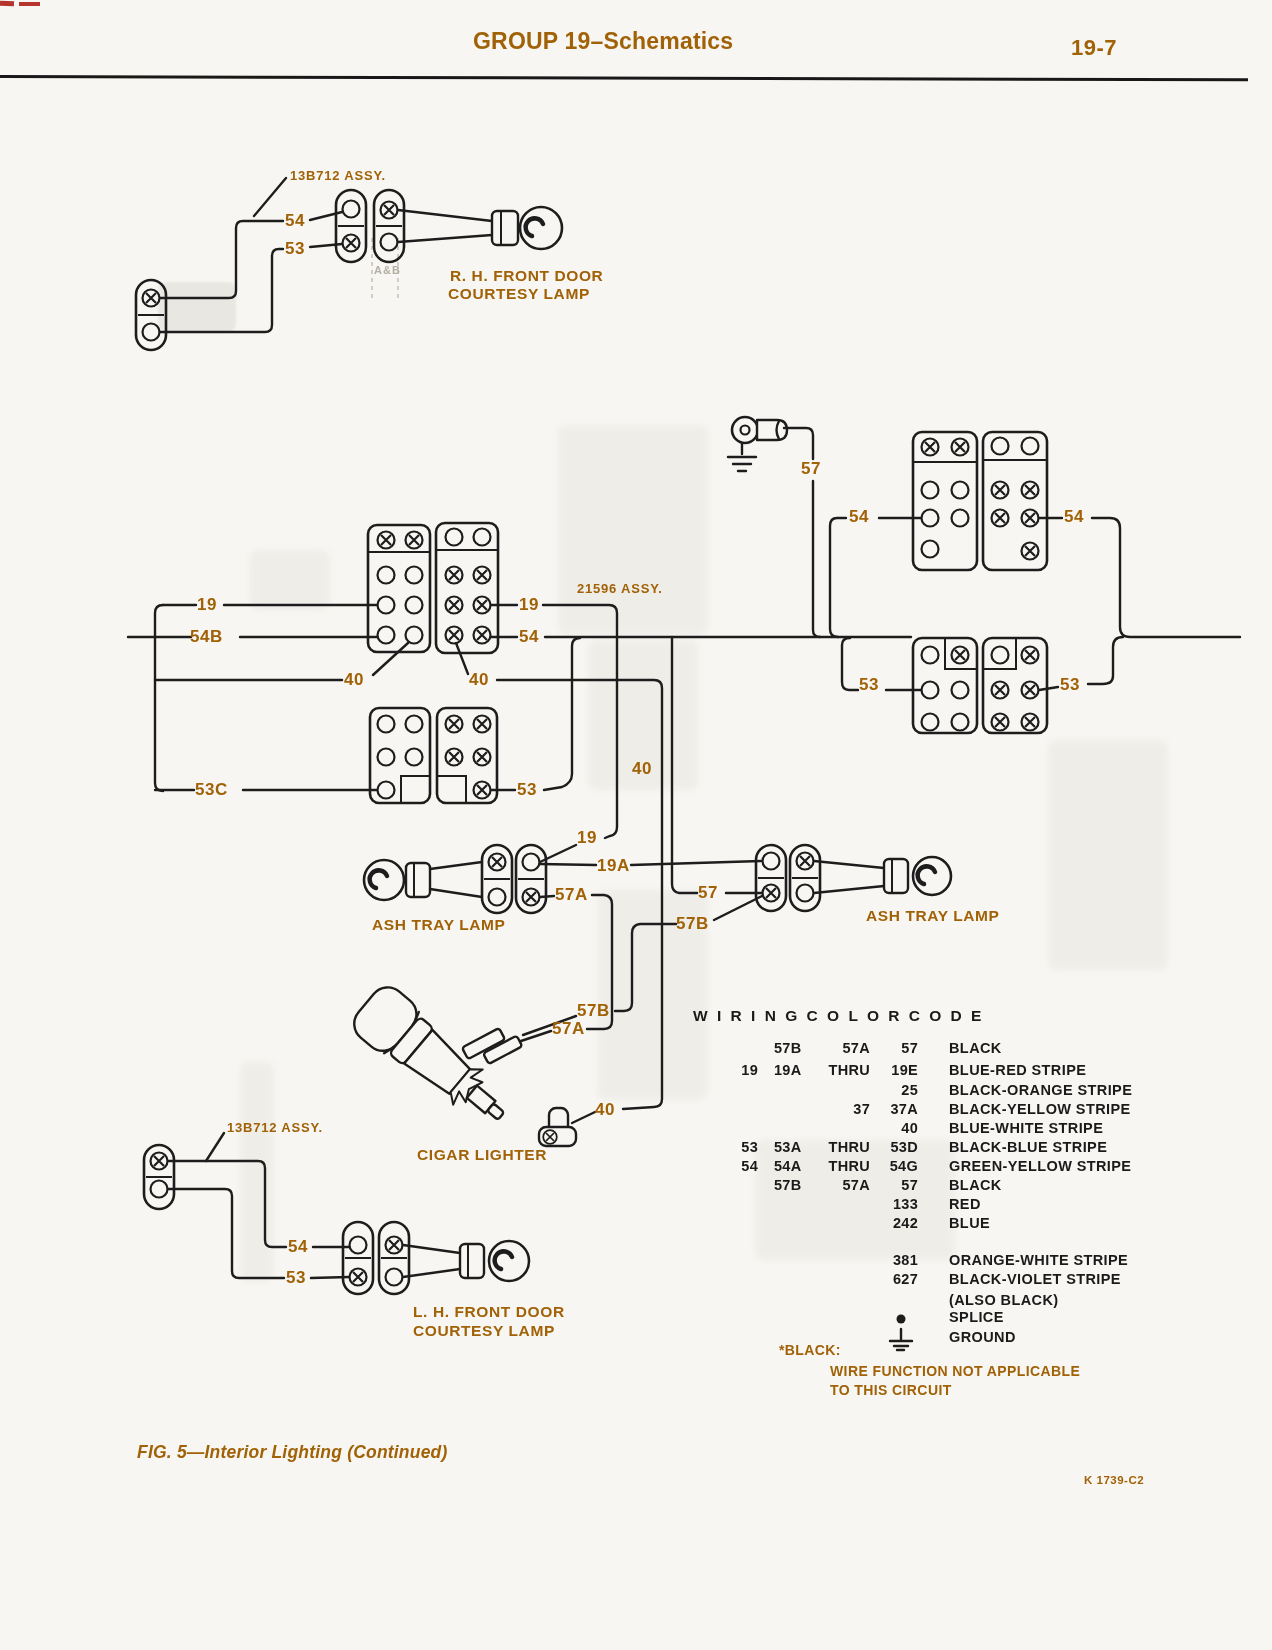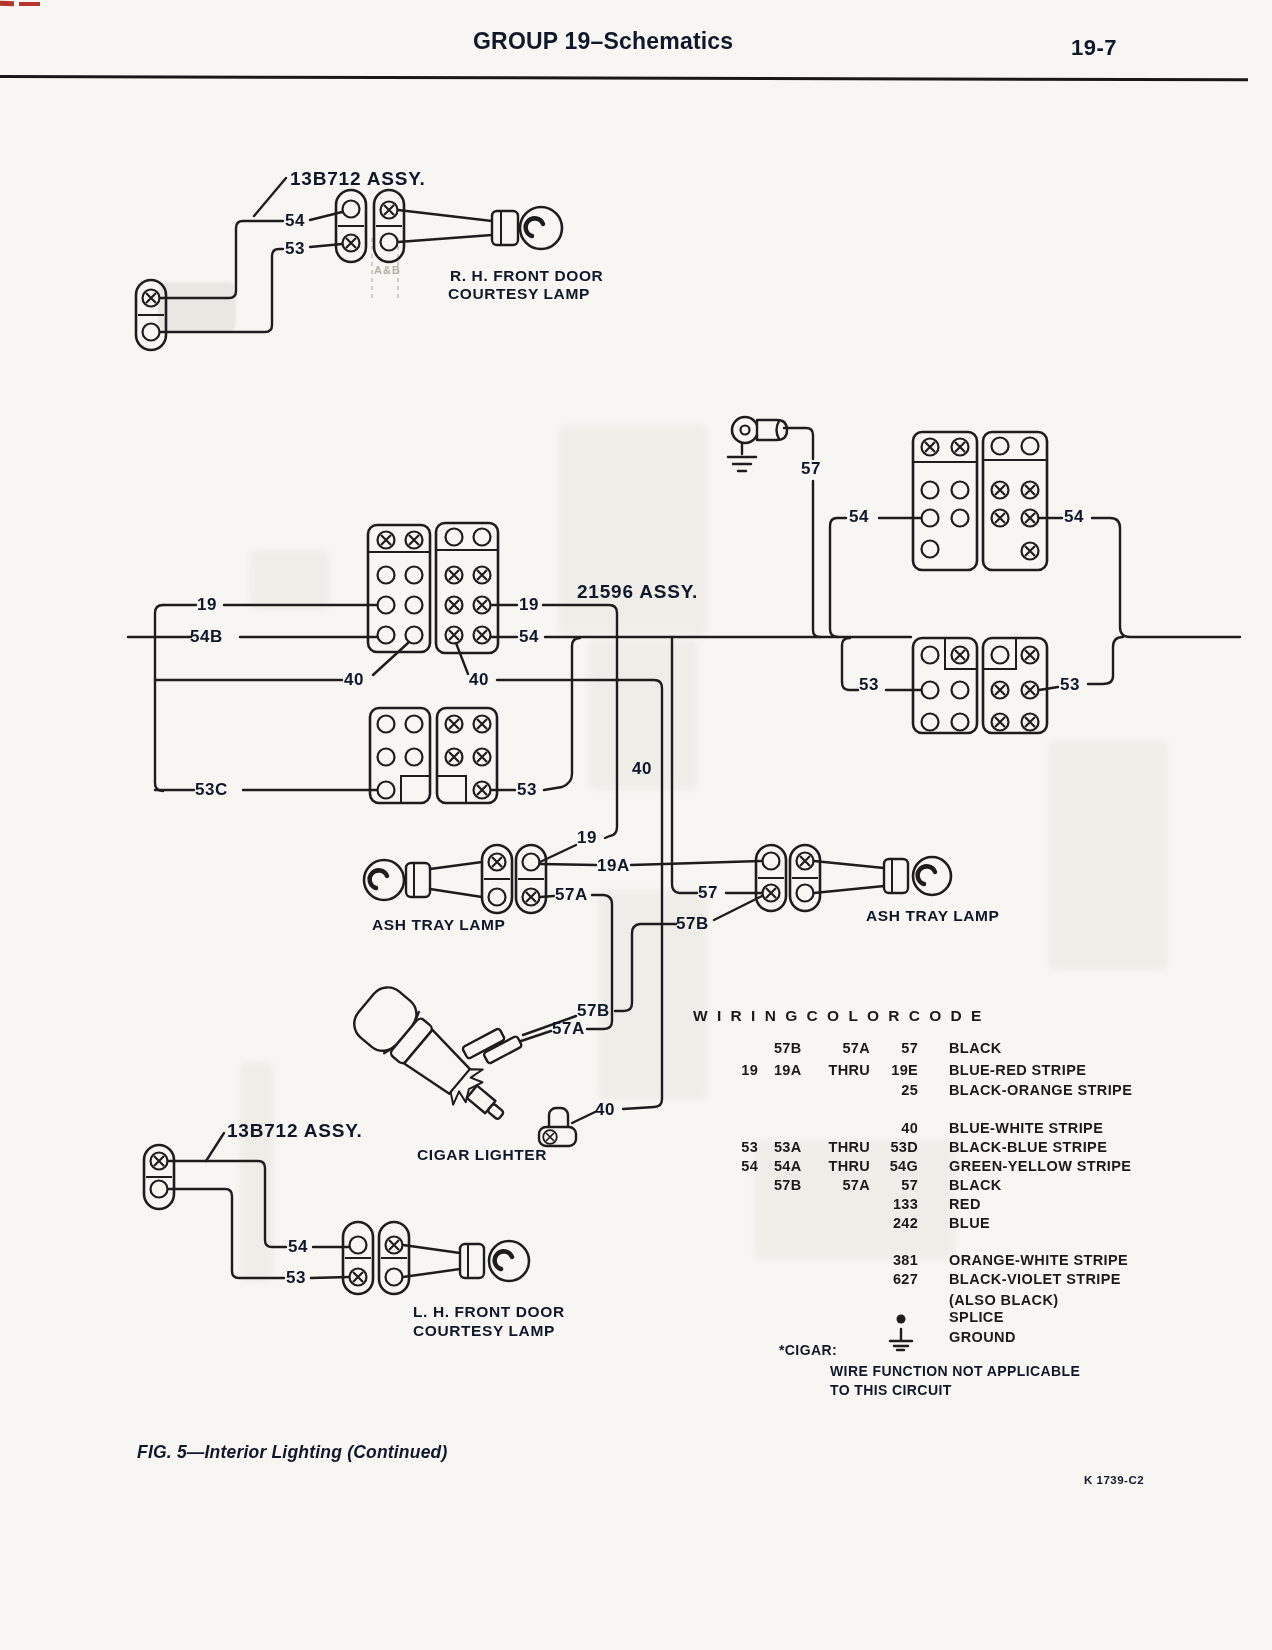--- a/index.html
+++ b/index.html
@@ -1,20 +1,20 @@
 <!DOCTYPE html>
 <html><head>
 <meta charset="utf-8">
 <style>
   html,body{margin:0;padding:0;}
   body{width:1272px;height:1650px;position:relative;background:#f7f6f2;overflow:hidden;
        font-family:"Liberation Sans",sans-serif;color:#1a1a1a;}
   .page{position:absolute;inset:0;}
-  .lbl{position:absolute;font-weight:bold;font-size:17px;line-height:1;letter-spacing:.5px;white-space:nowrap;color:#0f172a;}
-  .asm{font-size:19px;letter-spacing:.8px;text-align:right;}
+  .lbl{position:absolute;font-weight:bold;font-size:17px;line-height:1;letter-spacing:.5px;white-space:nowrap;color:#a16207;}
+  .asm{font-size:13px;letter-spacing:.8px;text-align:right;}
   .cap{font-size:15.5px;letter-spacing:.6px;}
   .hdr{font-size:23px;letter-spacing:.2px;}
   .pgnum{font-size:22px;}
   .rule{position:absolute;left:0;top:75px;width:1248px;height:3px;background:#181818;transform:rotate(.15deg);transform-origin:left center;}
   .fig{font-size:17.5px;font-style:italic;letter-spacing:.2px;}
   .plate{font-size:11.5px;padding-left:40px;}
   .cc-title{position:absolute;font-weight:bold;font-size:15.5px;letter-spacing:2.5px;white-space:nowrap;}
   .cc-row{position:absolute;left:0;top:0;width:100%;height:17px;font-weight:bold;font-size:14.5px;line-height:1;}
   .cc-cell{position:absolute;top:0;letter-spacing:.3px;white-space:nowrap;}
   .c1{left:724px;width:34px;text-align:right;}
@@ -352,20 +352,25 @@
     <span class="cc-cell c1">19</span>
     <span class="cc-cell c2">19A</span>
     <span class="cc-cell c3">THRU</span>
     <span class="cc-cell c4">19E</span>
     <span class="cc-cell c5">BLUE-RED STRIPE</span>
   </div>
   <div class="cc-row" style="top:1083px;">
     <span class="cc-cell c4">25</span>
     <span class="cc-cell c5">BLACK-ORANGE STRIPE</span>
   </div>
+  <div class="cc-row" style="top:1102px;">
+    <span class="cc-cell c3">37</span>
+    <span class="cc-cell c4">37A</span>
+    <span class="cc-cell c5">BLACK-YELLOW STRIPE</span>
+  </div>
   <div class="cc-row" style="top:1121px;">
     <span class="cc-cell c4">40</span>
     <span class="cc-cell c5">BLUE-WHITE STRIPE</span>
   </div>
   <div class="cc-row" style="top:1140px;">
     <span class="cc-cell c1">53</span>
     <span class="cc-cell c2">53A</span>
     <span class="cc-cell c3">THRU</span>
     <span class="cc-cell c4">53D</span>
     <span class="cc-cell c5">BLACK-BLUE STRIPE</span>
@@ -402,20 +407,20 @@
   <div class="cc-row" style="top:1310px;">
     <span class="cc-cell c5">SPLICE</span>
   </div>
   <div class="cc-row" style="top:1293px;">
     <span class="cc-cell c5">(ALSO BLACK)</span>
   </div>
   <div class="cc-row" style="top:1330px;">
     <span class="cc-cell c5">GROUND</span>
   </div>
 
-  <div class="lbl note" style="left:779px;top:1343px;">*CIGAR:</div>
+  <div class="lbl note" style="left:779px;top:1343px;">*BLACK:</div>
   <div class="lbl note" style="left:830px;top:1364px;">WIRE FUNCTION NOT APPLICABLE</div>
   <div class="lbl note" style="left:830px;top:1383px;">TO THIS CIRCUIT</div>
 
   <div class="lbl fig" style="left:137px;top:1444px;">FIG. 5—Interior Lighting (Continued)</div>
   <div class="lbl plate" style="left:1044px;top:1475px;">K 1739-C2</div>
 
 </div>
 
 </body></html>

